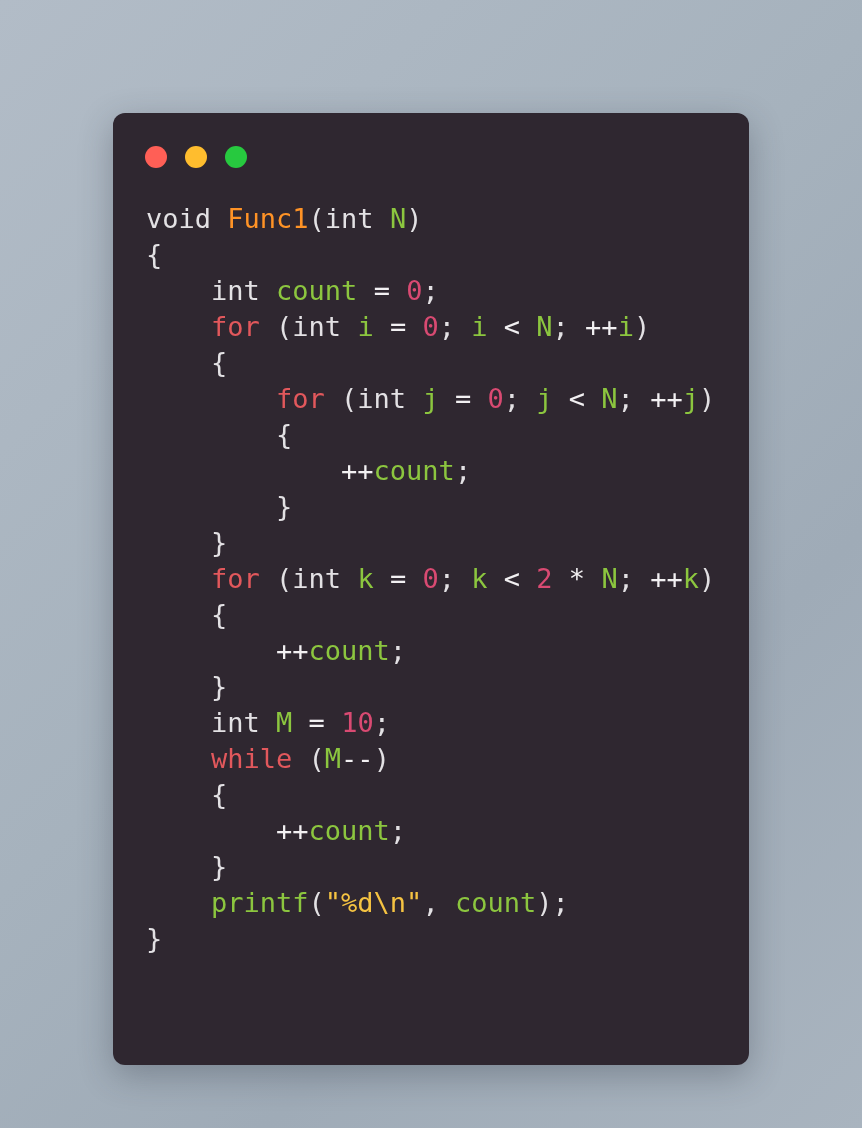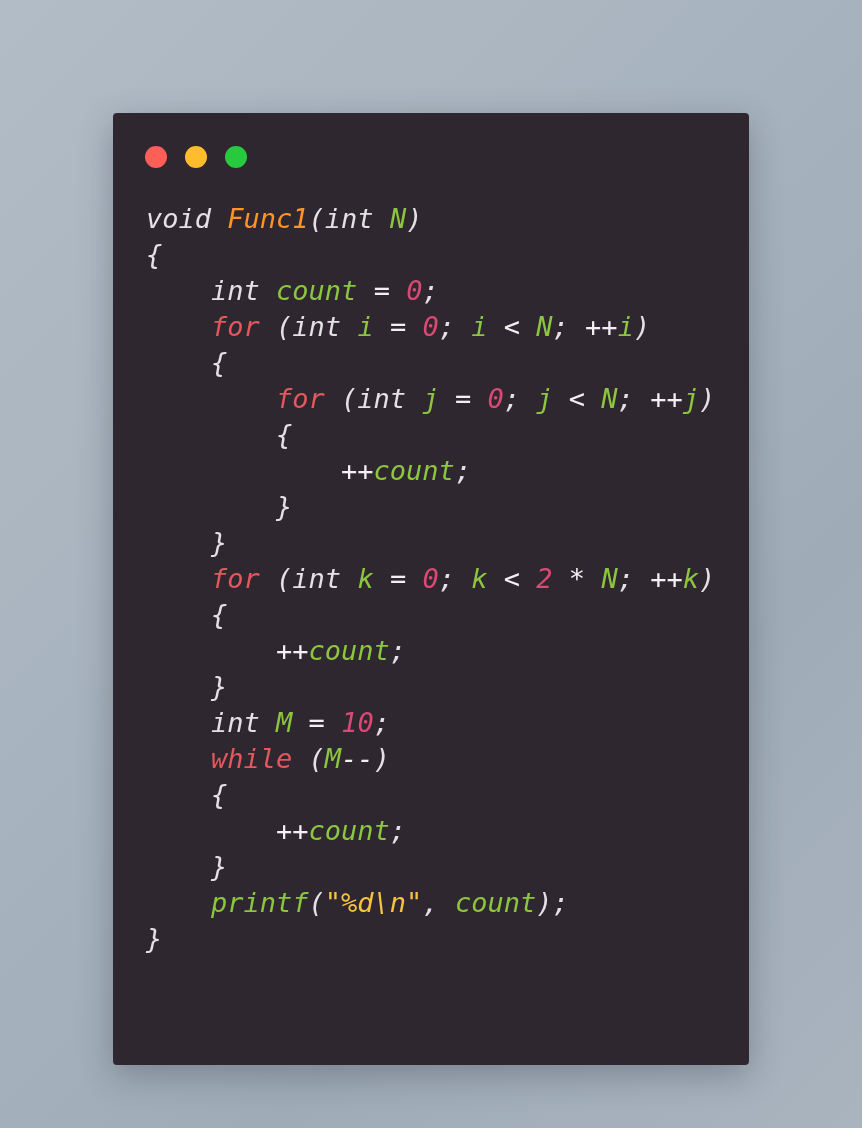--- a/index.html
+++ b/index.html
@@ -20,24 +20,23 @@
     height: 1128px;
   }
 
   .code-window {
     position: absolute;
     left: 113px;
     top: 113px;
     width: 636px;
     height: 952px;
     background: #2f2730;
-    border-radius: 4px;
+    border-radius: 12px;
     box-shadow: 0 10px 34px rgba(40, 48, 58, 0.32);
     overflow: hidden;
-    font-style: italic;
   }
 
   .titlebar {
     position: absolute;
     left: 0;
     top: 0;
     width: 100%;
     height: 88px;
     display: flex;
     align-items: center;

